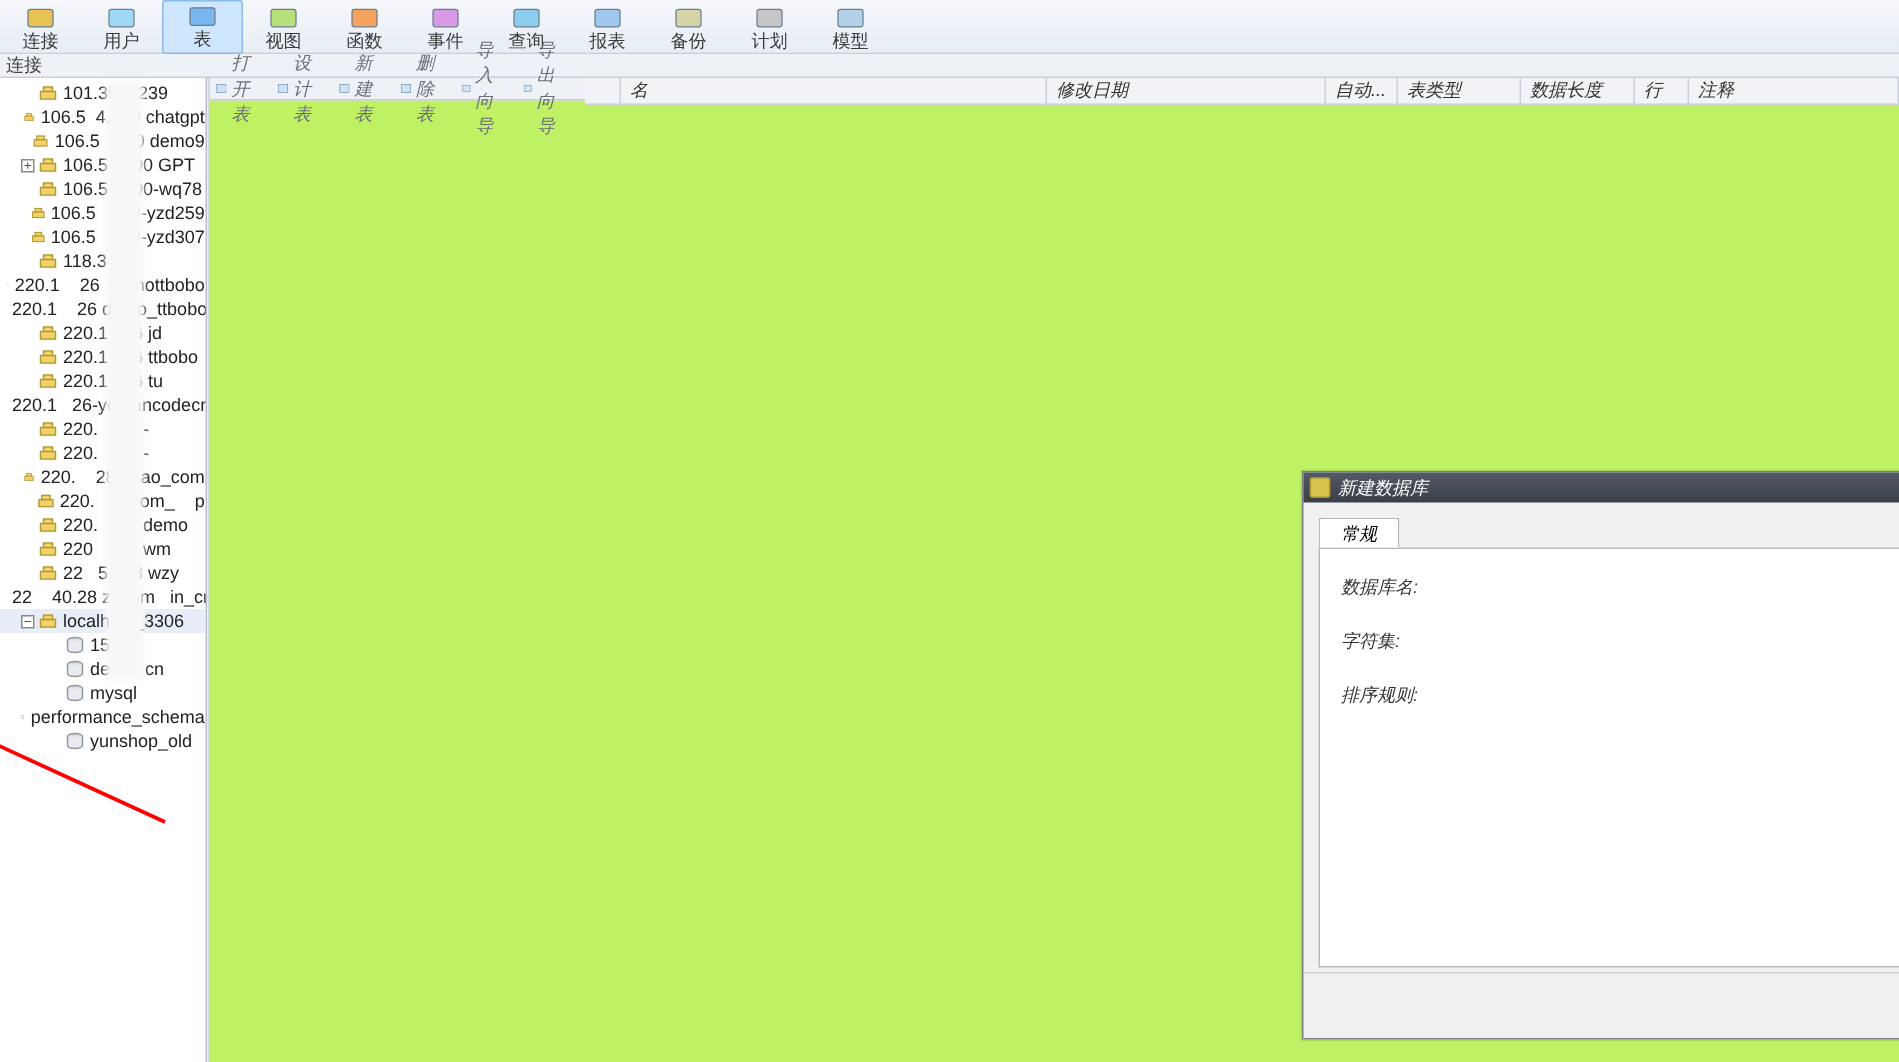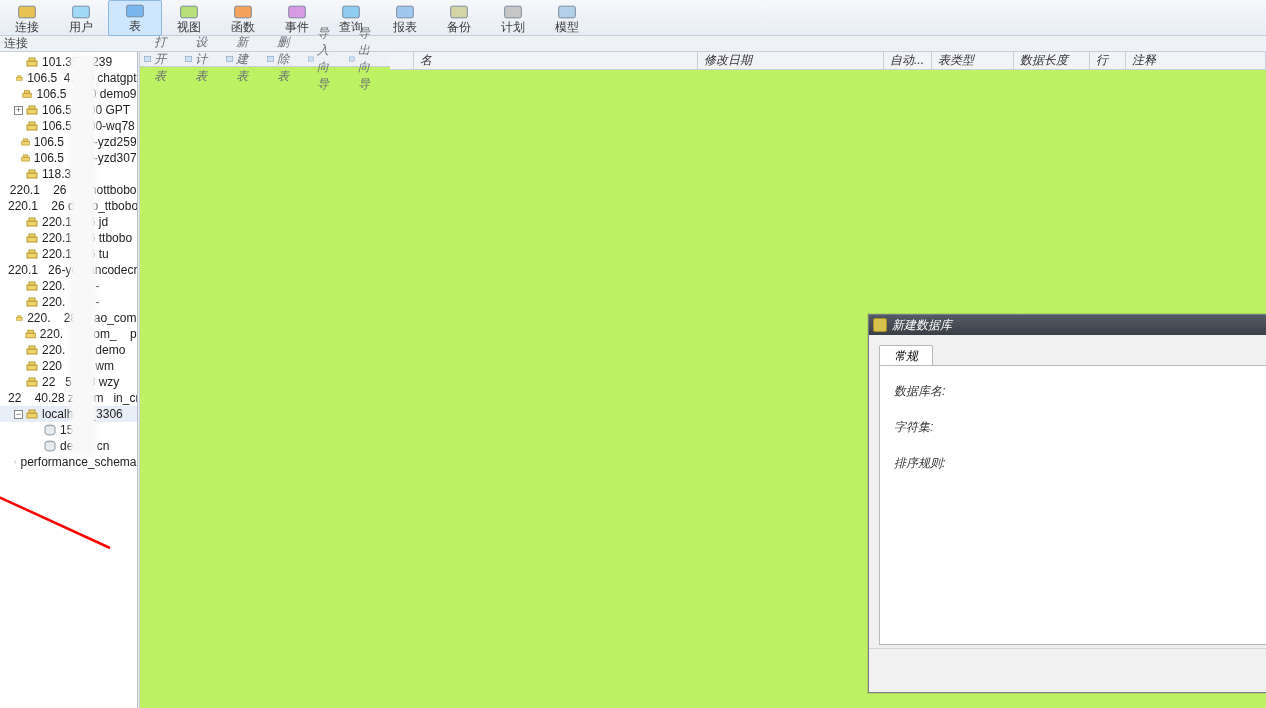--- a/index.html
+++ b/index.html
@@ -230,21 +230,29 @@
             <ellipse cx="6" cy="3" rx="5" ry="2" fill="#d9dde2" stroke="#8f97a0"></ellipse>
             <path d="M1 3v6a5 2 0 0 0 10 0V3" fill="#e8ecef" stroke="#8f97a0"></path>
           </svg><span>157</span></div>
         <div class="tree-row"><span style="display:inline-block;width:28px"></span><span style="display:inline-block;width:12px"></span><svg class="ico-db" viewBox="0 0 12 12">
             <ellipse cx="6" cy="3" rx="5" ry="2" fill="#d9dde2" stroke="#8f97a0"></ellipse>
             <path d="M1 3v6a5 2 0 0 0 10 0V3" fill="#e8ecef" stroke="#8f97a0"></path>
           </svg><span>de       cn</span></div>
         <div class="tree-row"><span style="display:inline-block;width:28px"></span><span style="display:inline-block;width:12px"></span><svg class="ico-db" viewBox="0 0 12 12">
             <ellipse cx="6" cy="3" rx="5" ry="2" fill="#d9dde2" stroke="#8f97a0"></ellipse>
             <path d="M1 3v6a5 2 0 0 0 10 0V3" fill="#e8ecef" stroke="#8f97a0"></path>
+          </svg><span>mysql</span></div>
+        <div class="tree-row"><span style="display:inline-block;width:28px"></span><span style="display:inline-block;width:12px"></span><svg class="ico-db" viewBox="0 0 12 12">
+            <ellipse cx="6" cy="3" rx="5" ry="2" fill="#d9dde2" stroke="#8f97a0"></ellipse>
+            <path d="M1 3v6a5 2 0 0 0 10 0V3" fill="#e8ecef" stroke="#8f97a0"></path>
           </svg><span>performance_schema</span></div>
+        <div class="tree-row"><span style="display:inline-block;width:28px"></span><span style="display:inline-block;width:12px"></span><svg class="ico-db" viewBox="0 0 12 12">
+            <ellipse cx="6" cy="3" rx="5" ry="2" fill="#d9dde2" stroke="#8f97a0"></ellipse>
+            <path d="M1 3v6a5 2 0 0 0 10 0V3" fill="#e8ecef" stroke="#8f97a0"></path>
+          </svg><span>yunshop_old</span></div>
       </div>
 
     <div class="blur" style="left:70px; top:2px; width:26px; height:400px;"></div>
   </div>
   <div class="splitter"></div>
   <div class="rightpanel">
     <div class="subtoolbar" id="subtoolbar">
         <div class="subbtn">
           <svg class="ico" viewBox="0 0 14 14">
             <rect x="1" y="2" width="12" height="10" fill="#cfe2f3" stroke="#7a9bbd"></rect>

